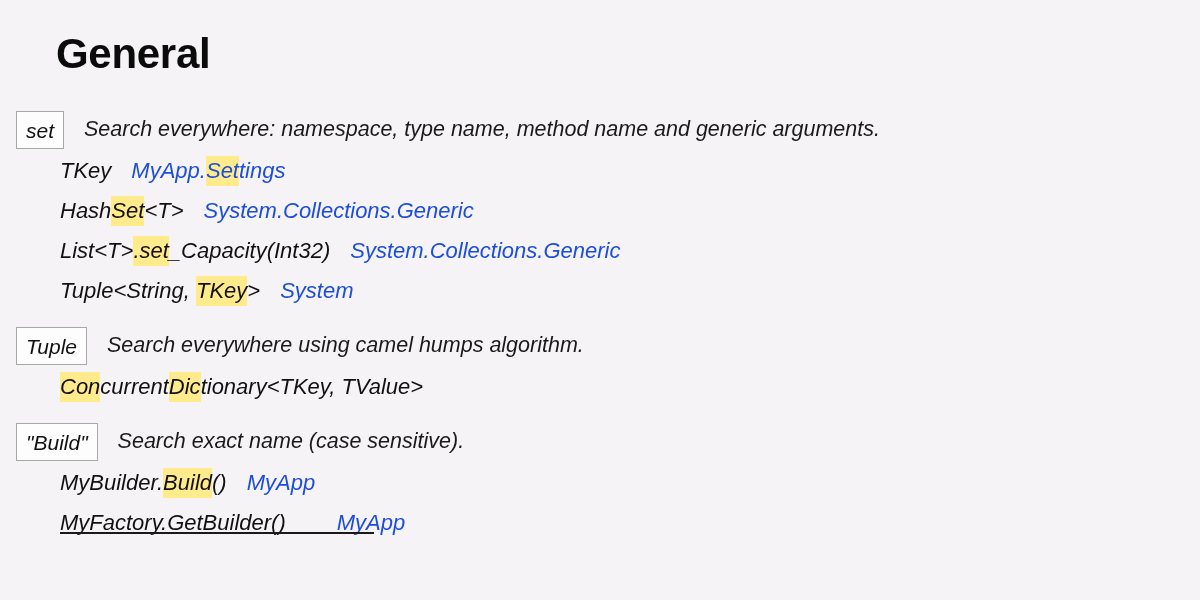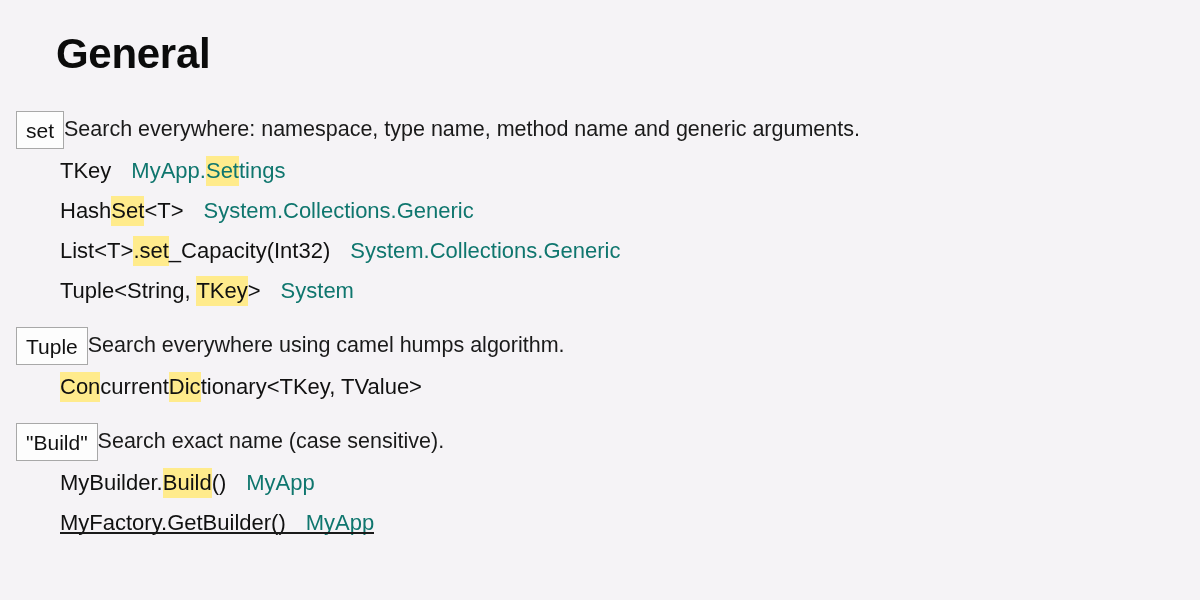--- a/index.html
+++ b/index.html
@@ -32,20 +32,21 @@
     color: #0b0b0b;
   }
   .sections {
     position: absolute;
     left: 0;
     top: 110px;
     width: 1200px;
   }
   .section {
     margin-bottom: 6px;
+    font-style: italic;
   }
   .section-head {
     display: flex;
     align-items: center;
     height: 40px;
     padding-left: 16px;
   }
   .key-box {
     display: inline-flex;
     align-items: center;
@@ -55,20 +56,21 @@
     padding: 0 9px;
     border: 1px solid #a8a8a8;
     background: #fdfdfd;
     font-size: 21px;
     line-height: 1;
     color: #111111;
     box-sizing: border-box;
     white-space: nowrap;
   }
   .section-desc {
+    margin-left: 20px;
     font-size: 21.5px;
     color: #1a1a1a;
     line-height: 1;
     white-space: nowrap;
   }
   .results {
     padding-top: 10px;
   }
   .result-row {
     display: flex;
@@ -76,32 +78,33 @@
     height: 40px;
     padding-left: 60px;
     font-size: 22px;
     line-height: 1;
     white-space: nowrap;
   }
   .result-name {
     color: #111111;
   }
   .result-loc {
-    color: #0f766e;
+    color: #1d4ed8;
     margin-left: 20px;
   }
   mark.hl {
     background: #ffeb8c;
     color: inherit;
     padding: 2px 0 3px 0;
     border-radius: 0;
   }
   .result-row.struck {
     position: relative;
     color: #111111;
+    gap: 31px;
   }
   .result-row.struck .result-name,
   .result-row.struck .result-loc {
     position: relative;
   }
   .result-row.struck .strike-line {
     position: absolute;
     left: 60px;
     top: 20px;
     height: 2px;

